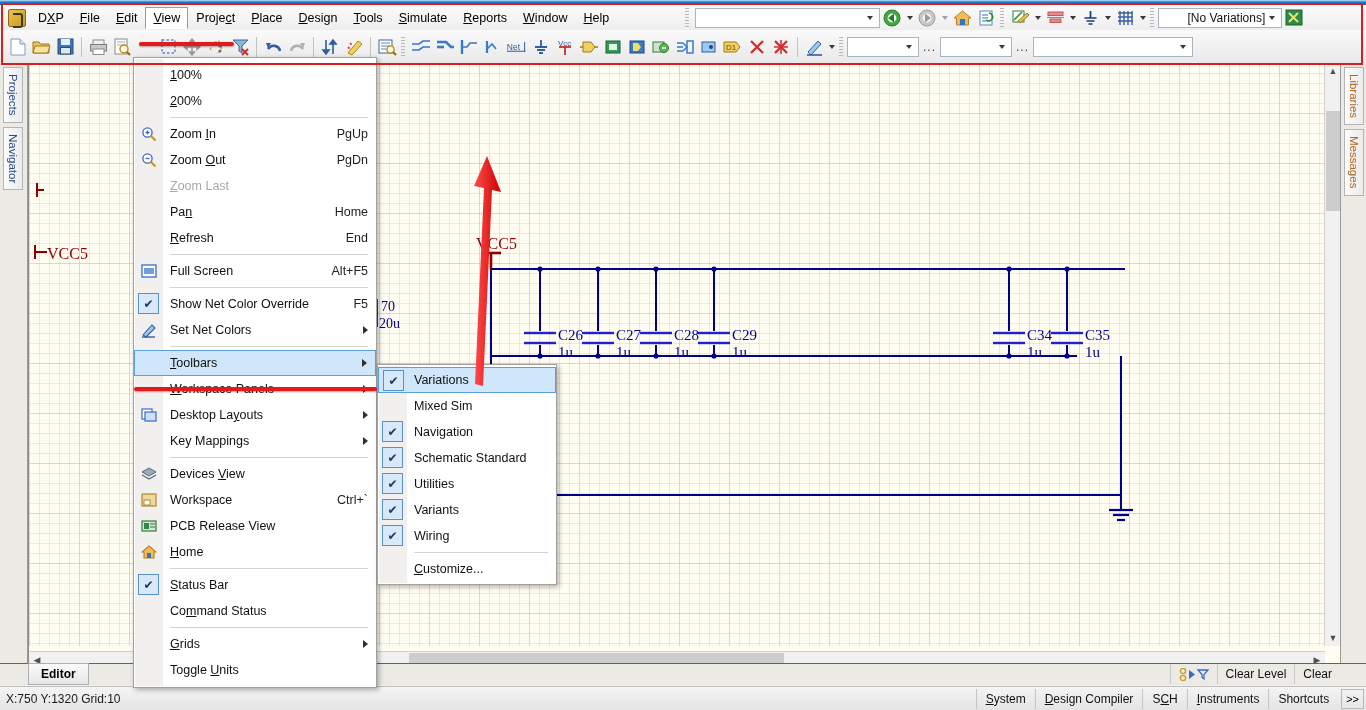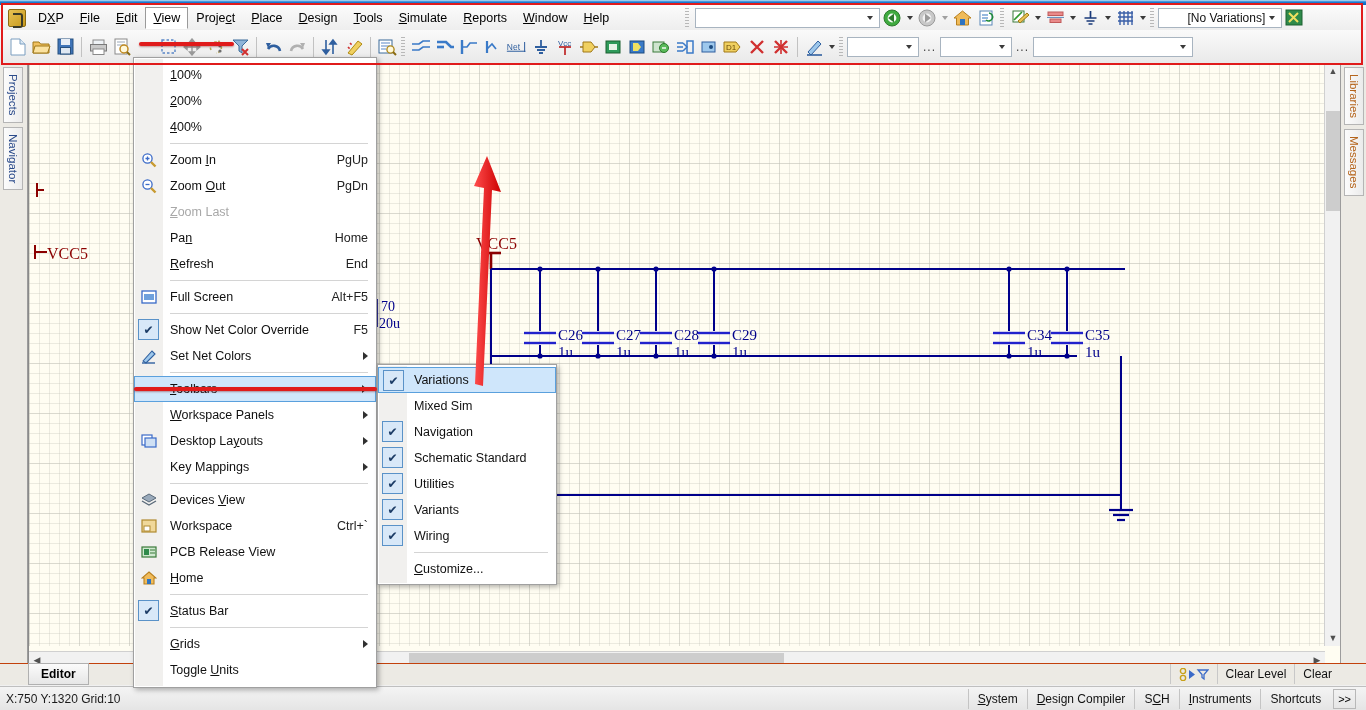--- a/index.html
+++ b/index.html
@@ -170,21 +170,21 @@
     background: linear-gradient(to bottom,#fbfbfb,#e6e6e6);
     border: 1px solid #b0b0b0; margin-left: 28px; cursor: default;
   }
   .statusbar {
     position: absolute; left: 0; top: 686px; width: 1366px; height: 25px;
     background: linear-gradient(to bottom,#f4f4f4,#e4e4e4);
     border-top: 1px solid #bfbfbf;
     display: flex; align-items: center; gap: 11px;
   }
   .status-coord { font-size: 12px; color: #1a1a1a; padding-left: 6px; white-space: nowrap; }
-  .status-panels { margin-left: auto; display: flex; align-items: center; padding-right: 10px; }
+  .status-panels { margin-left: auto; display: flex; align-items: center; padding-right: 2px; }
   .status-panels .sp {
     font-size: 12px; padding: 3px 9px; border-left: 1px solid #c4c4c4;
     color: #111; cursor: default; white-space: nowrap;
   }
   .status-panels .sp u { text-decoration: underline; }
   .sp-more { font-size: 11px; padding: 3px 4px; border: 1px solid #b8b8b8; margin-left: 3px; }
 
   
   .mask-bar {
     position: absolute; right: 26px; top: 663px; height: 22px;
@@ -768,23 +768,20 @@
 
   <div class="dropdown">
     <div class="dd-gutter"></div>
 
     <div class="mrow">
       <span class="lbl"><u>1</u>00%</span>
     </div>
     <div class="mrow">
       <span class="lbl"><u>2</u>00%</span>
     </div>
-    <div class="mrow">
-      <span class="lbl"><u>4</u>00%</span>
-    </div>
     <div class="dd-sep"></div>
 
     <div class="mrow">
       <span class="micon">
         <svg width="16" height="16" viewBox="0 0 16 16">
           <circle cx="6.5" cy="6.5" r="4.6" fill="#fff" stroke="#3a6ac8" stroke-width="1.3"></circle>
           <path d="M4.5 6.5 h4 M6.5 4.5 v4" stroke="#3a6ac8" stroke-width="1.3"></path>
           <path d="M10 10 L14.5 14.5" stroke="#c89a30" stroke-width="2.4"></path>
         </svg>
       </span>
@@ -905,20 +902,23 @@
         </svg>
       </span>
       <span class="lbl"><u>H</u>ome</span>
     </div>
     <div class="dd-sep"></div>
 
     <div class="mrow">
       <span class="mcheck">✔</span>
       <span class="lbl"><u>S</u>tatus Bar</span>
     </div>
+    <div class="mrow">
+      <span class="lbl">Co<u>m</u>mand Status</span>
+    </div>
     <div class="dd-sep"></div>
 
     <div class="mrow">
       <span class="lbl"><u>G</u>rids</span>
       <span class="subarrow"></span>
     </div>
     <div class="mrow">
       <span class="lbl">Toggle <u>U</u>nits</span>
     </div>
   </div>

